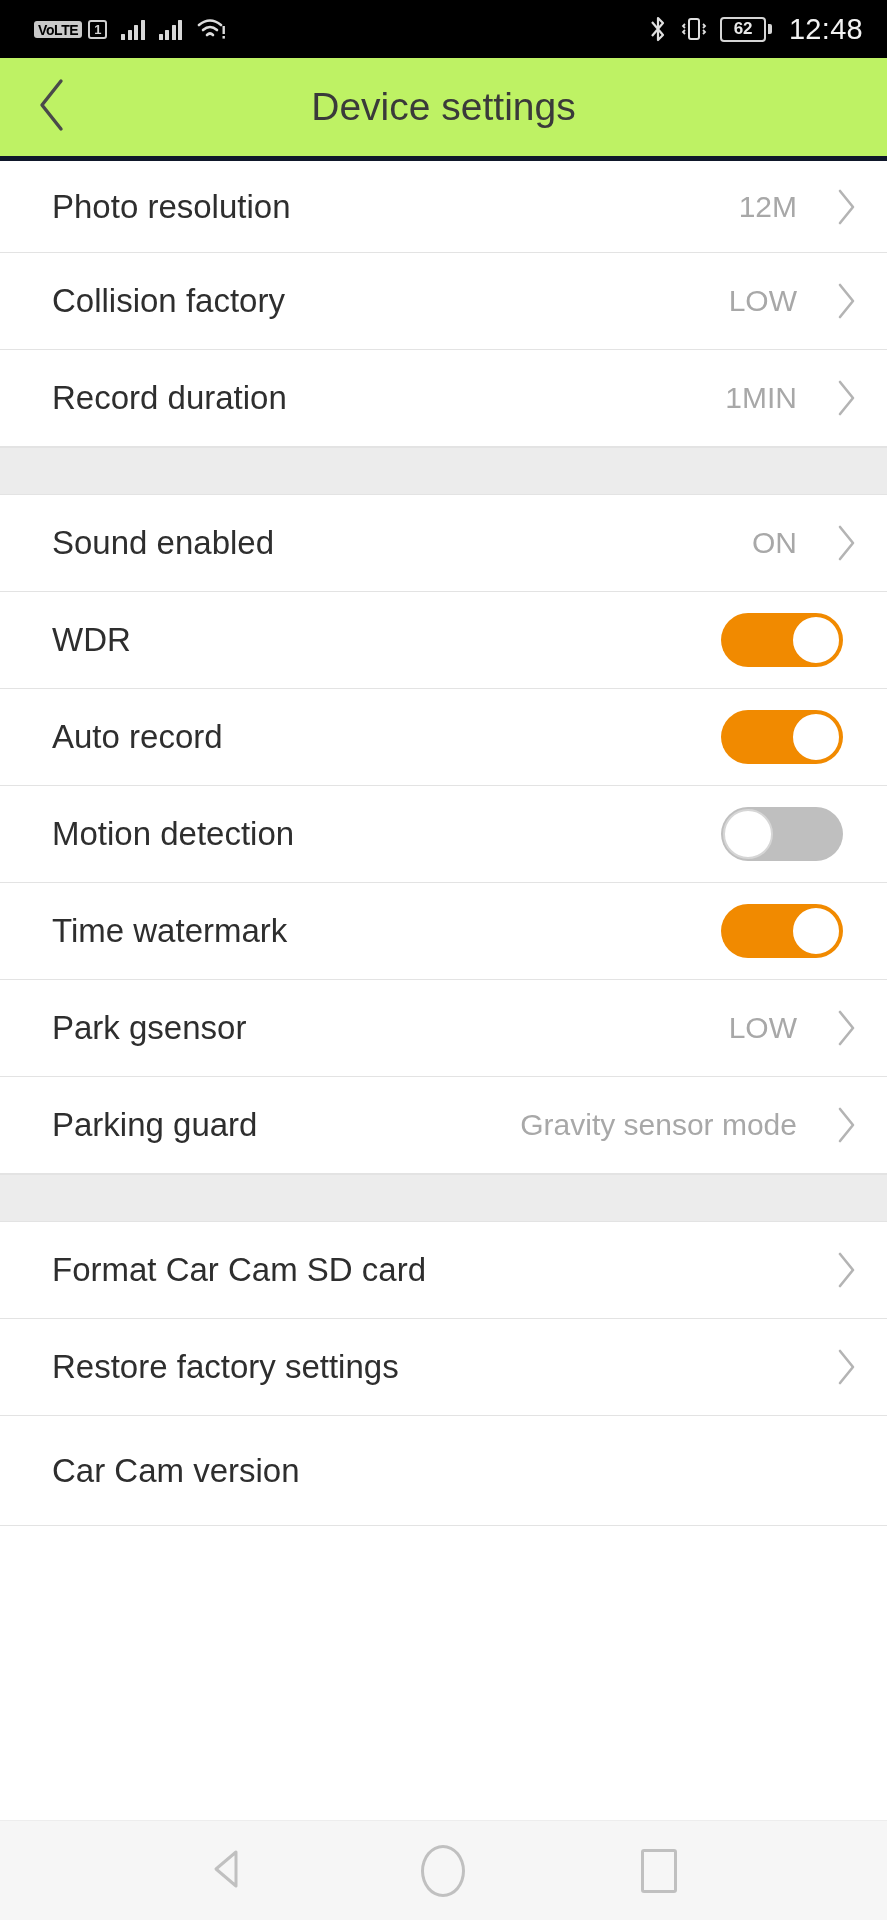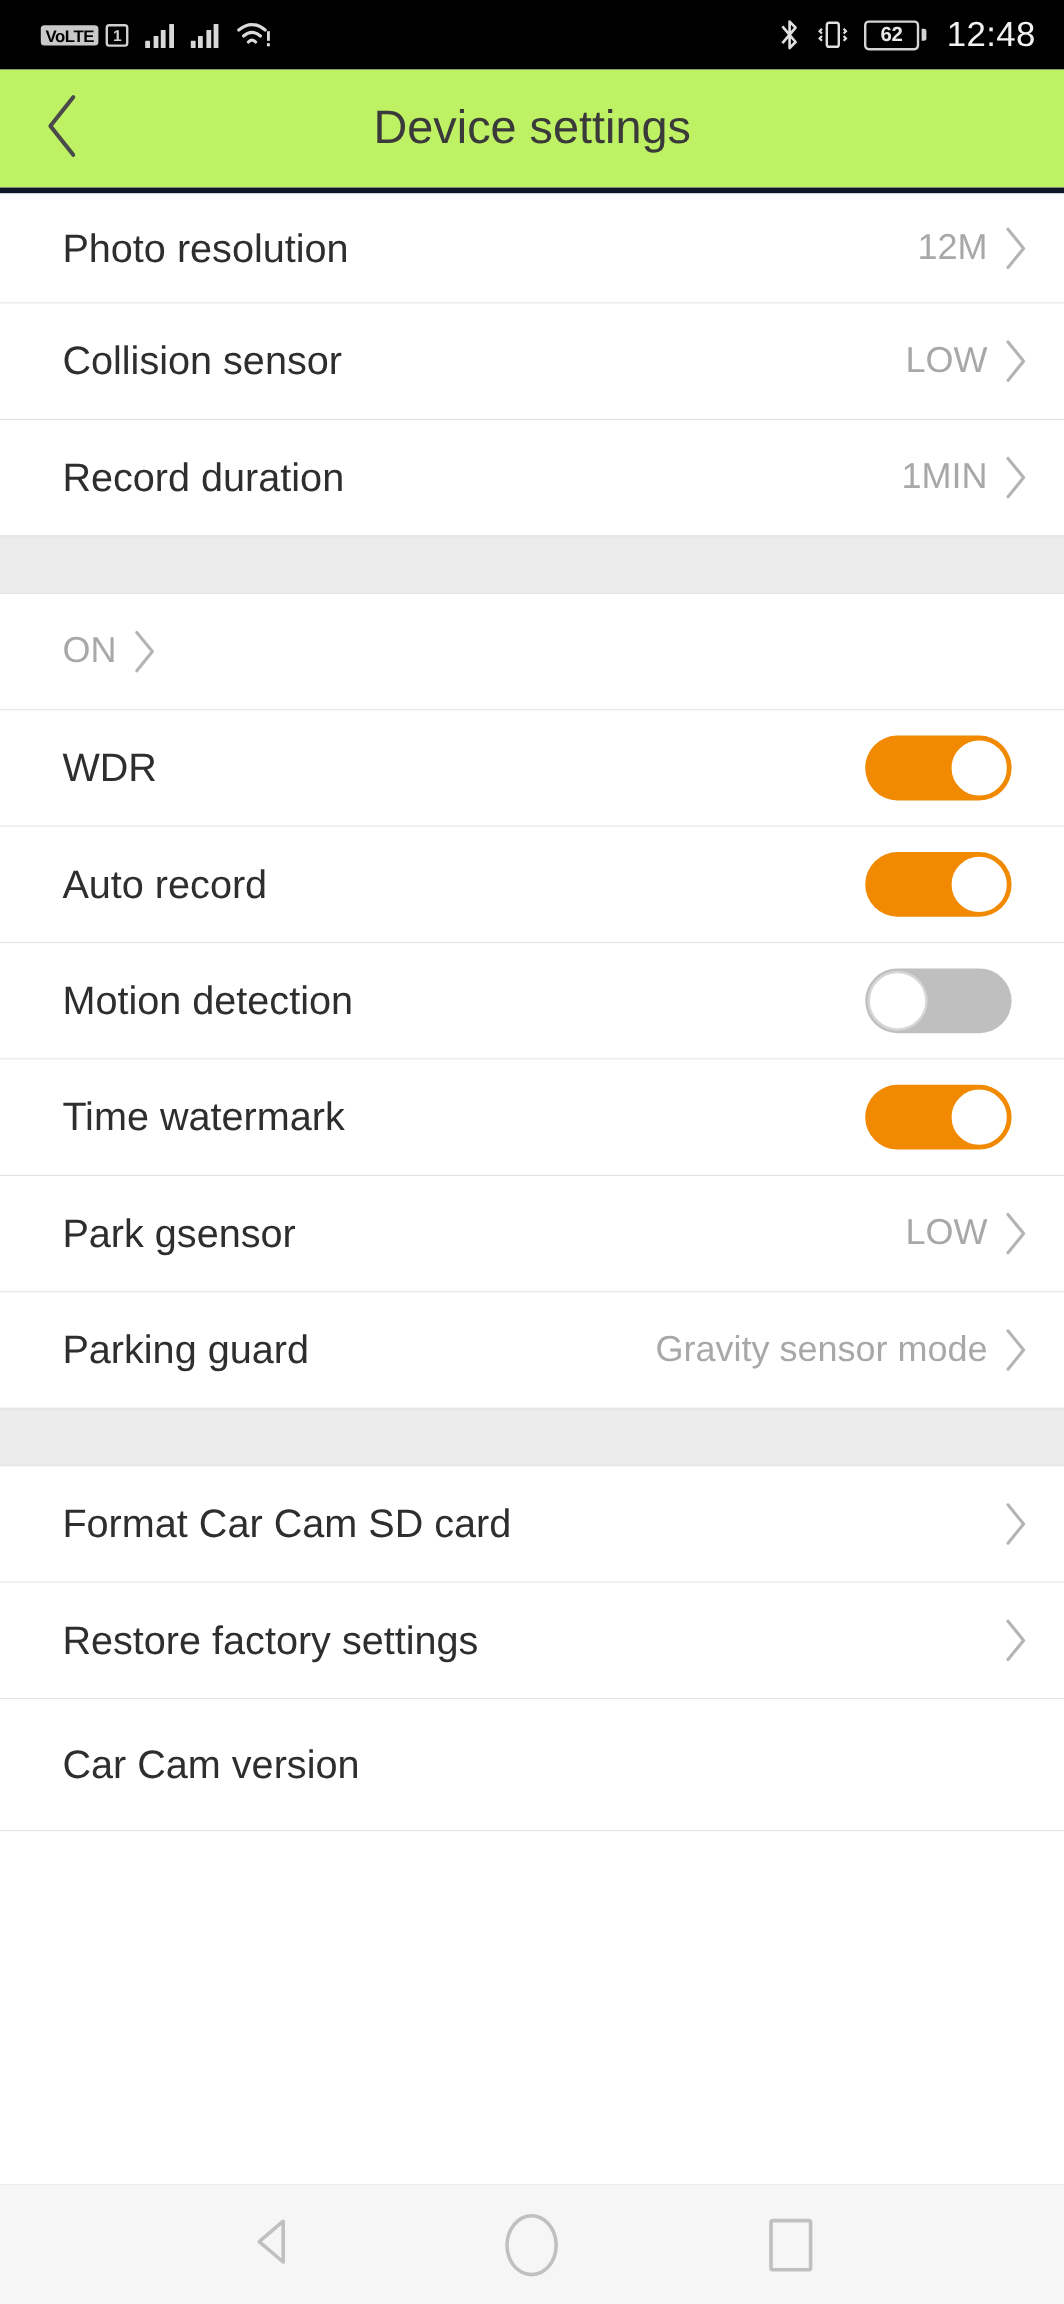--- a/index.html
+++ b/index.html
@@ -63,21 +63,21 @@
 
   
   .content { flex:1 1 auto; background:#fff; overflow:hidden; }
   .row {
     height:97px; display:flex; align-items:center;
     padding:0 28px 0 52px; border-bottom:1px solid #e3e3e3; background:#fff;
   }
   .row:first-child { border-top:5px solid #0f172a; }
   .row-label { font-size:33px; color:#2e2e2e; flex:1 1 auto; white-space:nowrap; }
   .row-value {
-    font-size:30px; color:#a8a8a8; text-align:right; margin-right:10px;
+    font-size:30px; color:#a8a8a8; text-align:right; margin-right:36px;
     white-space:nowrap;
   }
   .row-value.wrap { white-space:normal; line-height:1.12; max-width:330px; }
   .chev { width:26px; display:flex; align-items:center; justify-content:center; flex:0 0 26px; }
   .row.no-chev { }
   .row.tall { height:110px; }
 
   .group-gap {
     height:48px; background:#ececec;
     border-top:1px solid #e3e3e3; border-bottom:1px solid #e3e3e3;
@@ -175,41 +175,42 @@
     <div class="row">
       <span class="row-label">Photo resolution</span>
       <span class="row-value">12M</span>
       <span class="chev">
         <svg width="22" height="38" viewBox="0 0 22 38">
             <path d="M5 3 L18 19 L5 35" stroke="#b4b4b4" stroke-width="2.6" fill="none" stroke-linecap="round" stroke-linejoin="round"></path>
           </svg>
       </span>
     </div>
     <div class="row">
-      <span class="row-label">Collision sensor</span>
+      <span class="row-label">Collision factory</span>
       <span class="row-value">LOW</span>
       <span class="chev">
         <svg width="22" height="38" viewBox="0 0 22 38">
             <path d="M5 3 L18 19 L5 35" stroke="#b4b4b4" stroke-width="2.6" fill="none" stroke-linecap="round" stroke-linejoin="round"></path>
           </svg>
       </span>
     </div>
     <div class="row">
       <span class="row-label">Record duration</span>
       <span class="row-value">1MIN</span>
       <span class="chev">
         <svg width="22" height="38" viewBox="0 0 22 38">
             <path d="M5 3 L18 19 L5 35" stroke="#b4b4b4" stroke-width="2.6" fill="none" stroke-linecap="round" stroke-linejoin="round"></path>
           </svg>
       </span>
     </div>
 
     <div class="group-gap"></div>
 
     <div class="row">
+      <span class="row-label">Sound enabled</span>
       <span class="row-value">ON</span>
       <span class="chev">
         <svg width="22" height="38" viewBox="0 0 22 38">
             <path d="M5 3 L18 19 L5 35" stroke="#b4b4b4" stroke-width="2.6" fill="none" stroke-linecap="round" stroke-linejoin="round"></path>
           </svg>
       </span>
     </div>
     <div class="row">
       <span class="row-label">WDR</span>
       <span class="toggle on">

